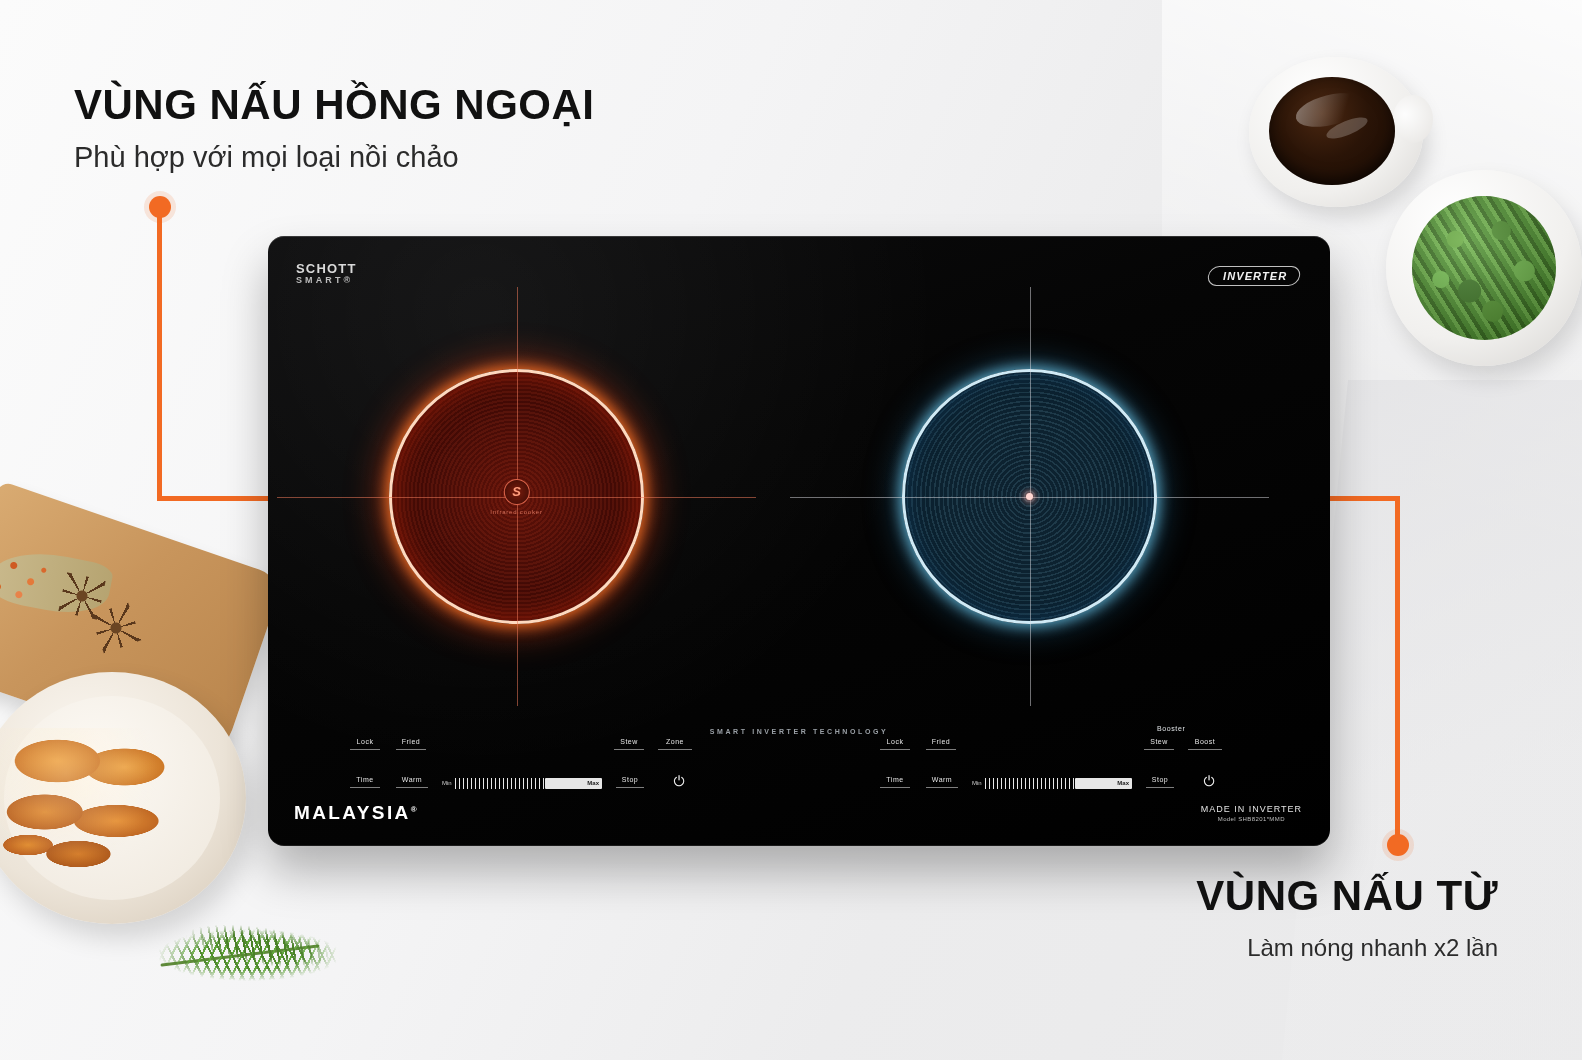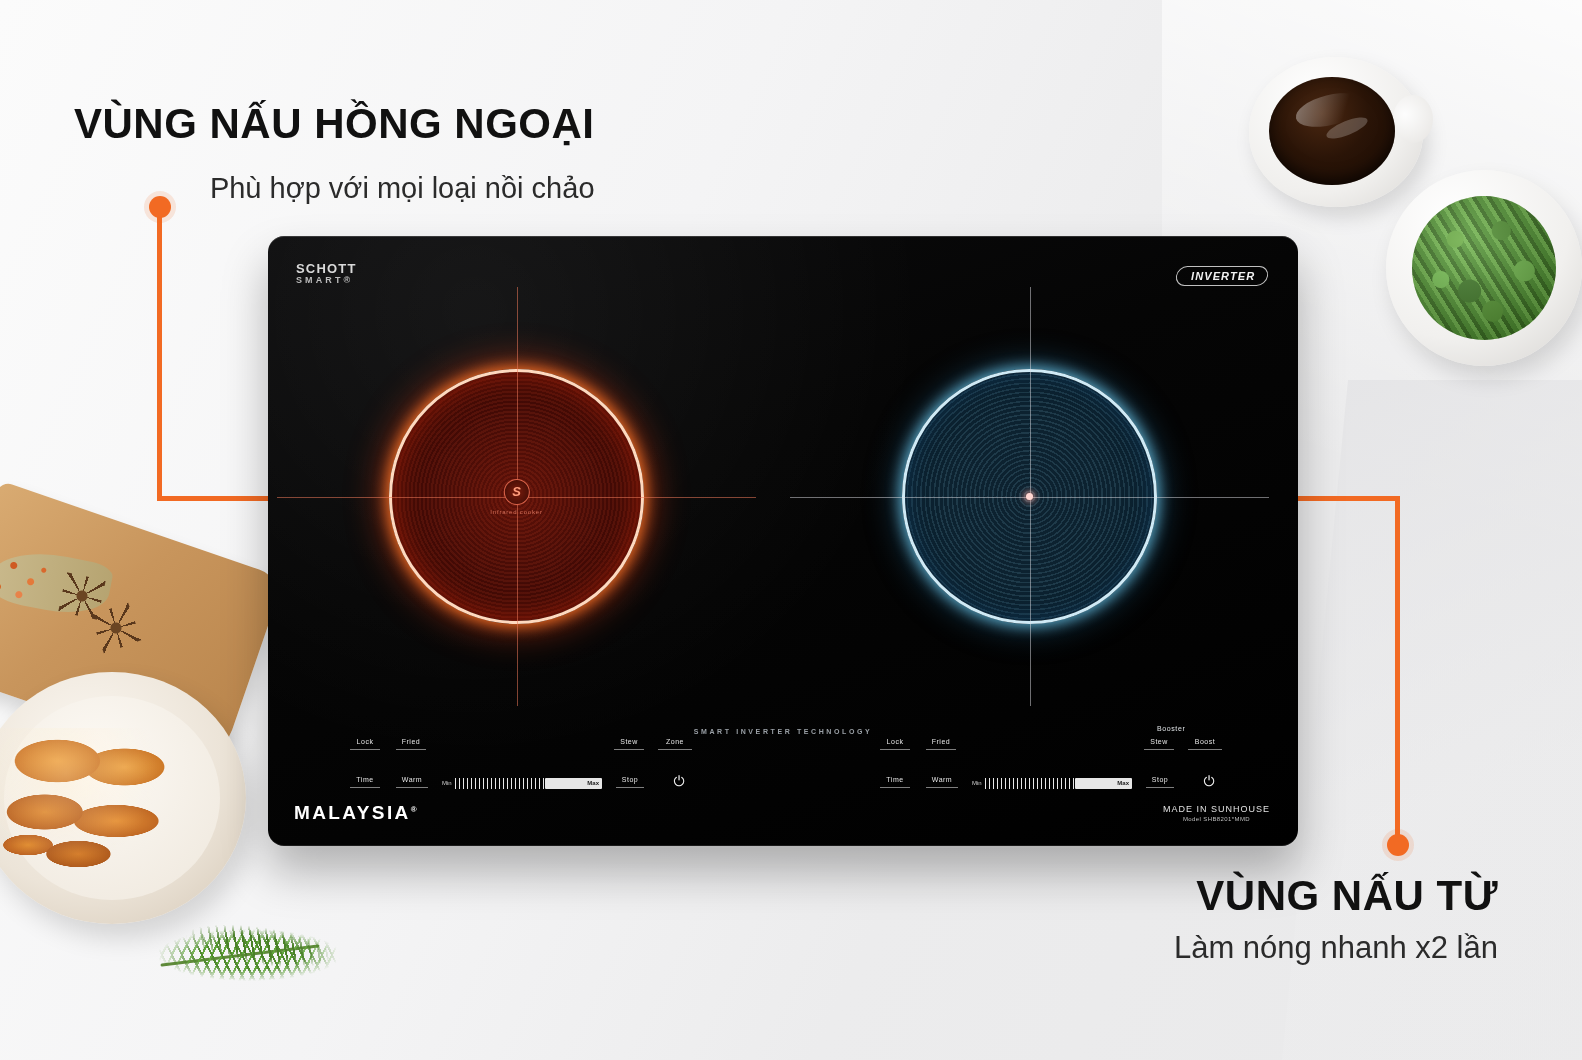--- a/index.html
+++ b/index.html
@@ -19,43 +19,43 @@
   .bg-seam2{position:absolute;right:0;top:380px;width:300px;height:680px;
     background:linear-gradient(160deg,rgba(228,228,230,.9) 0%,rgba(240,240,241,.25) 60%);
     clip-path:polygon(22% 0,100% 0,100% 100%,0 100%);pointer-events:none;}
 
   
   .callout{position:absolute;}
   .callout .title{
     font-weight:700;color:#111;letter-spacing:.5px;white-space:nowrap;
   }
   .callout .sub{color:#2b2b2b;white-space:nowrap;font-weight:400;}
-  #callout-left{left:74px;top:100px;text-align:right;}
+  #callout-left{left:74px;top:81px;}
   #callout-left .title{font-size:42px;line-height:48px;}
-  #callout-left .sub{font-size:29px;line-height:44px;margin-top:18px;}
+  #callout-left .sub{font-size:29px;line-height:44px;margin-top:6px;}
   #callout-right{right:84px;top:872px;text-align:right;}
   #callout-right .title{font-size:42px;line-height:48px;}
-  #callout-right .sub{font-size:31px;line-height:44px;margin-top:6px;}
+  #callout-right .sub{font-size:24px;line-height:44px;margin-top:6px;}
 
   
   .lead{position:absolute;background:#f26a23;}
   .dot{position:absolute;width:22px;height:22px;border-radius:50%;
        background:#f26a23;box-shadow:0 0 0 5px rgba(242,106,35,.14);}
   #lead-left-v{left:157px;top:214px;width:5px;height:285px;}
   #lead-left-h{left:157px;top:496px;width:1243px;height:5px;}
   #lead-right-v{left:1395px;top:496px;width:5px;height:346px;}
   #dot-left{left:149px;top:196px;}
   #dot-right{left:1387px;top:834px;}
 
   
   #cooktop{position:absolute;left:268px;top:236px;width:1030px;height:610px;
     background:linear-gradient(160deg,#0c0c0d 0%,#050505 40%,#000 100%);
     border-radius:16px;
     box-shadow:0 26px 46px rgba(0,0,0,.28),0 2px 0 rgba(255,255,255,.22);
-    overflow:hidden;}
+    overflow:hidden;padding-left:32px;}
   #cooktop::after{content:"";position:absolute;inset:0;border-radius:16px;
     box-shadow:inset 0 1px 0 rgba(255,255,255,.16),inset 0 -1px 0 rgba(255,255,255,.1);
     pointer-events:none;}
   .glass-sheen{position:absolute;left:0;top:0;width:100%;height:100%;
     background:radial-gradient(circle at 20% 12%,rgba(255,255,255,.055),rgba(255,255,255,0) 46%);
     pointer-events:none;}
 
   .schott{position:absolute;left:28px;top:26px;color:#d9d9d9;line-height:1.05;}
   .schott .l1{font-size:13px;font-weight:700;letter-spacing:1.2px;}
   .schott .l2{font-size:9px;font-weight:600;letter-spacing:3.1px;color:#bdbdbd;}
@@ -401,21 +401,21 @@
         <div class="bar"></div>
       </div>
       <div class="power">⏻</div>
     </div>
 
     <div class="sunhouse">
       <span>MALAYSIA</span><sup>®</sup>
     </div>
 
     <div class="made">
-      <div class="m1">MADE IN SUNHOUSE</div>
+      <div class="m1">MADE IN INVERTER</div>
       <div class="m2">Model SHB8201*MMD</div>
     </div>
   </div>
 
   <div class="callout" id="callout-left">
     <div class="title">VÙNG NẤU HỒNG NGOẠI</div>
     <div class="sub">Phù hợp với mọi loại nồi chảo</div>
   </div>
 
   <div class="callout" id="callout-right">

